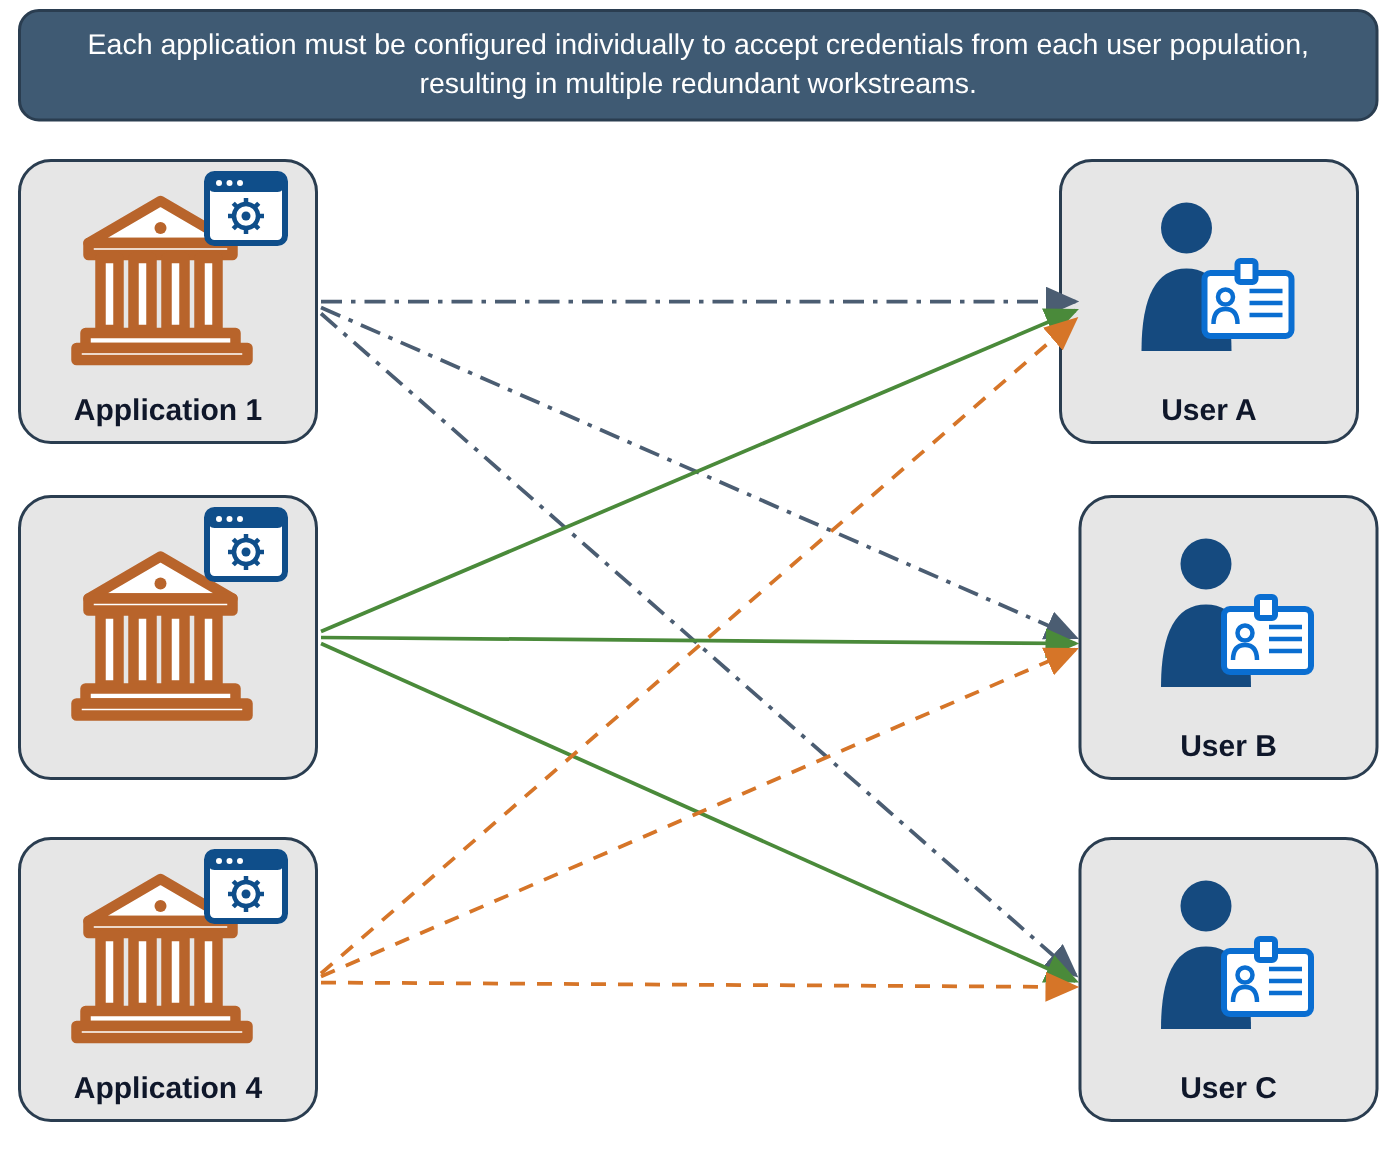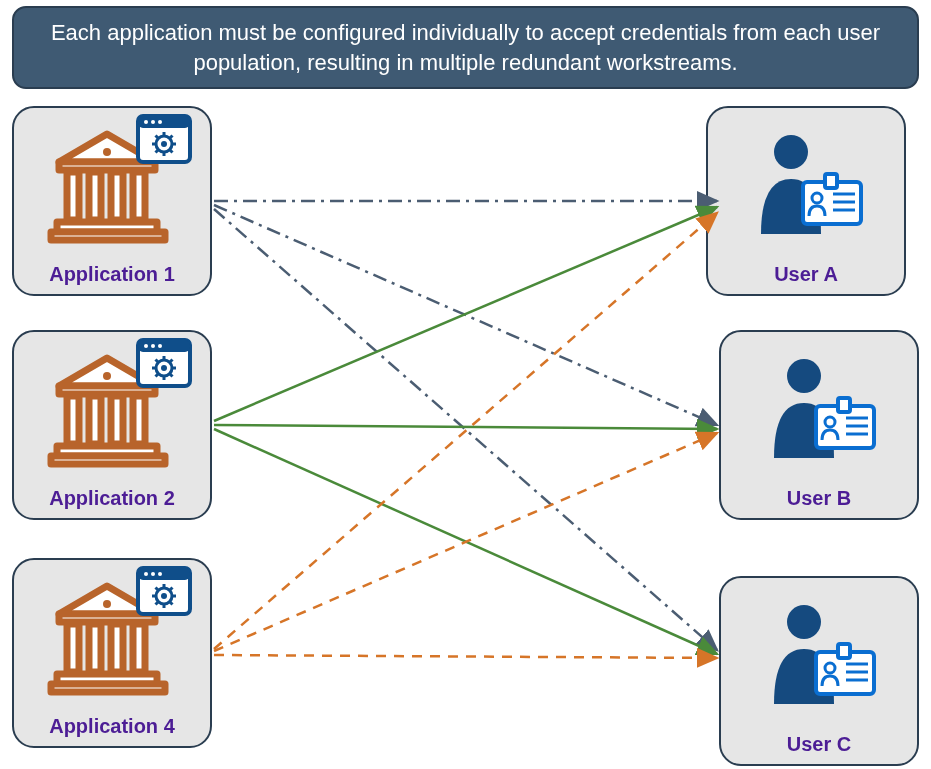--- a/index.html
+++ b/index.html
@@ -13,41 +13,41 @@
   .banner {
     position: absolute;
     top: 6px;
     left: 12px;
     right: 12px;
     background: #3f5a73;
     color: #fff;
     border: 2px solid #2a3d50;
     border-radius: 14px;
     padding: 10px 30px;
-    font-size: 22px;
+    font-size: 19px;
     text-align: center;
     line-height: 1.35;
   }
   .box {
     position: absolute;
     width: 200px;
     height: 190px;
     background: #e6e6e6;
     border: 2px solid #2a3d50;
     border-radius: 22px;
     display: flex;
     flex-direction: column;
     align-items: center;
     justify-content: flex-end;
     padding-bottom: 8px;
   }
   .box-label {
     font-weight: bold;
     font-size: 20px;
-    color: #4c1d95;
+    color: #0f172a;
     margin-top: 4px;
   }
   .icon-wrap {
     flex: 1;
     display: flex;
     align-items: center;
     justify-content: center;
     position: relative;
     width: 100%;
   }
@@ -137,21 +137,20 @@
             <line x1="12" y1="0" x2="8" y2="0"></line>
             <line x1="-8.5" y1="-8.5" x2="-5.7" y2="-5.7"></line>
             <line x1="8.5" y1="8.5" x2="5.7" y2="5.7"></line>
             <line x1="-8.5" y1="8.5" x2="-5.7" y2="5.7"></line>
             <line x1="8.5" y1="-8.5" x2="5.7" y2="-5.7"></line>
           </g>
         <circle r="3" fill="#0f4e8a"></circle>
       </g>
     </svg>
   </div>
-  <div class="box-label">Application 2</div>
 </div>
 
 <div class="box" style="top:558px; left:12px;">
   <div class="icon-wrap">
     <svg width="130" height="120" viewBox="0 0 130 120">
       <g fill="none" stroke="#b8642b" stroke-width="7" stroke-linejoin="round">
         <path d="M12 38 L60 10 L108 38 Z" fill="#fff"></path>
         <rect x="12" y="38" width="96" height="8" fill="#fff"></rect>
         <rect x="20" y="48" width="12" height="48" fill="#fff"></rect>
         <rect x="42" y="48" width="12" height="48" fill="#fff"></rect>
@@ -214,21 +213,21 @@
       <circle cx="76" cy="74" r="5" fill="none" stroke="#0a6ed1" stroke-width="3"></circle>
       <path d="M68 92 Q68 82 76 82 Q84 82 84 92" fill="none" stroke="#0a6ed1" stroke-width="3"></path>
       <line x1="92" y1="70" x2="114" y2="70" stroke="#0a6ed1" stroke-width="3"></line>
       <line x1="92" y1="78" x2="114" y2="78" stroke="#0a6ed1" stroke-width="3"></line>
       <line x1="92" y1="86" x2="114" y2="86" stroke="#0a6ed1" stroke-width="3"></line>
     </svg>
   </div>
   <div class="box-label">User B</div>
 </div>
 
-<div class="box" style="top:576px; right:12px;">
+<div class="box" style="top:558px; right:12px;">
   <div class="icon-wrap">
     <svg width="130" height="120" viewBox="0 0 130 120">
       <circle cx="50" cy="28" r="17" fill="#154a7f"></circle>
       <path d="M20 110 Q20 55 50 55 Q80 55 80 110 Z" fill="#154a7f"></path>
       <rect x="62" y="58" width="58" height="42" rx="4" fill="#fff" stroke="#0a6ed1" stroke-width="4"></rect>
       <rect x="84" y="50" width="12" height="14" rx="2" fill="#fff" stroke="#0a6ed1" stroke-width="4"></rect>
       <circle cx="76" cy="74" r="5" fill="none" stroke="#0a6ed1" stroke-width="3"></circle>
       <path d="M68 92 Q68 82 76 82 Q84 82 84 92" fill="none" stroke="#0a6ed1" stroke-width="3"></path>
       <line x1="92" y1="70" x2="114" y2="70" stroke="#0a6ed1" stroke-width="3"></line>
       <line x1="92" y1="78" x2="114" y2="78" stroke="#0a6ed1" stroke-width="3"></line>

